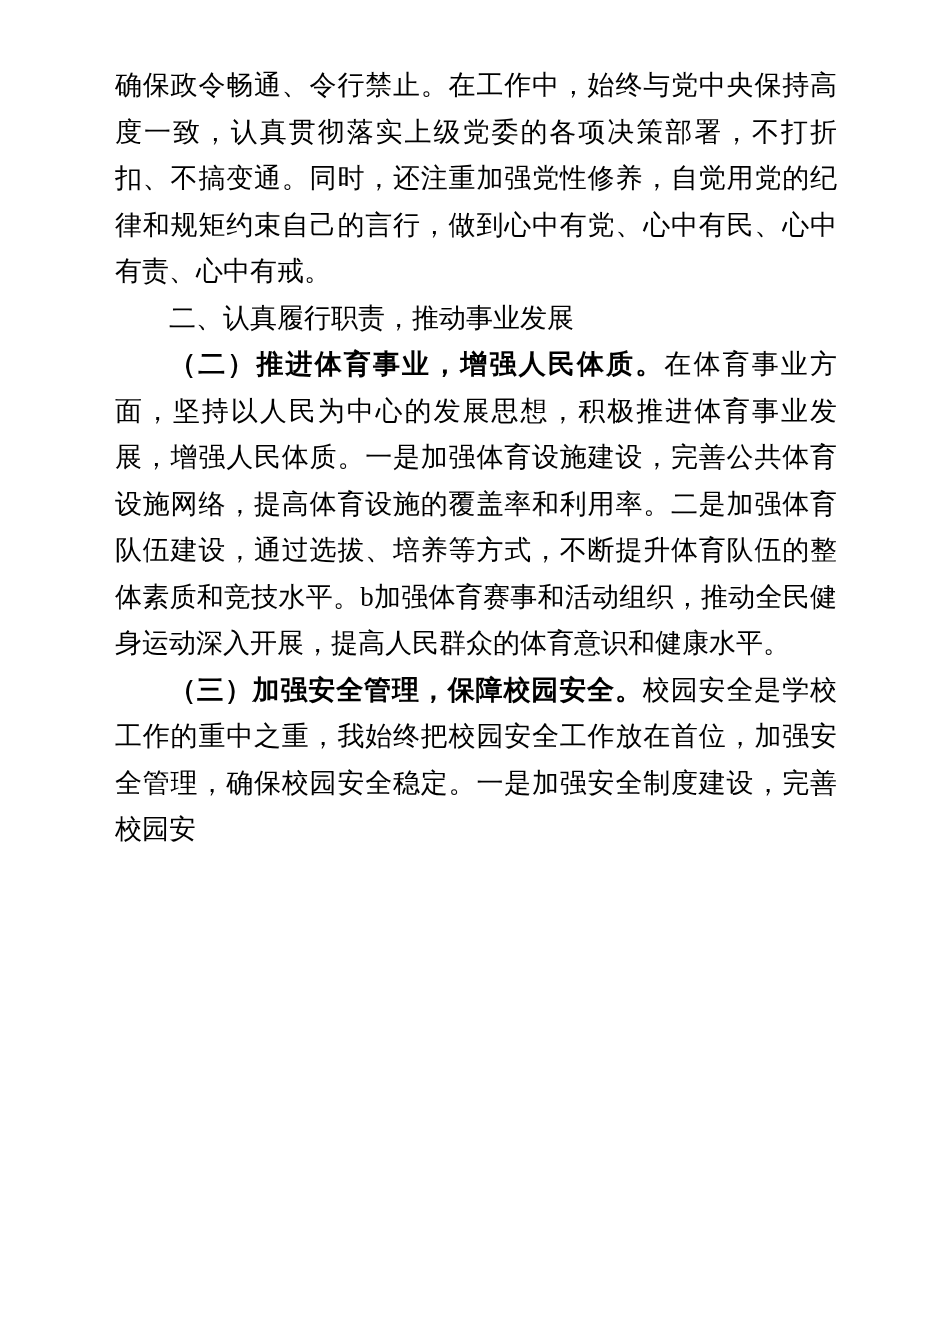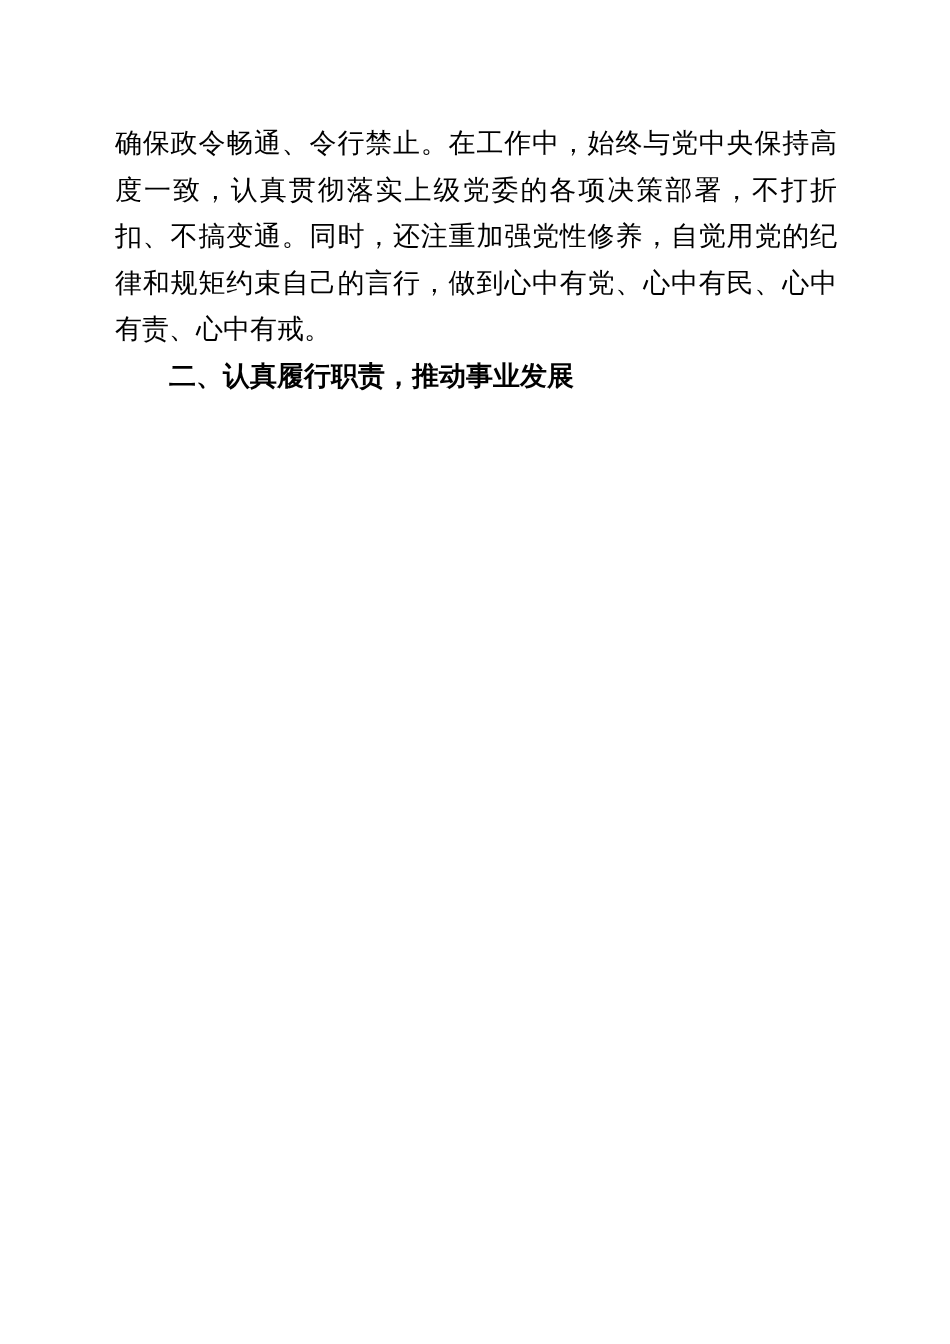--- a/index.html
+++ b/index.html
@@ -11,47 +11,49 @@
     width: 950px;
     height: 1344px;
     overflow: hidden;
     font-family: "Liberation Serif", "DejaVu Serif", serif;
   }
   .page {
     box-sizing: border-box;
     width: 950px;
     height: 1344px;
     background: #ffffff;
-    padding: 120px 113px 0 115px;
+    padding: 62px 113px 0 115px;
   }
   .doc p {
     margin: 0;
     padding: 0;
     font-size: 27px;
     line-height: 46.5px;
     color: #000000;
     text-align: justify;
     text-justify: inter-ideograph;
     word-break: break-all;
   }
   .doc p.body {
     text-indent: 2em;
   }
   .doc p.continuation {
     text-indent: 0;
   }
   .doc p.heading {
     text-indent: 2em;
-    font-weight: bold;
+    font-weight: normal;
   }
   .doc .lead {
     font-weight: bold;
   }
 </style>
 </head>
 <body>
 
 <div class="page">
   <div class="doc" id="doc-content">
       <p class="continuation"><span>确保政令畅通、令行禁止。在工作中，始终与党中央保持高度一致，认真贯彻落实上级党委的各项决策部署，不打折扣、不搞变通。同时，还注重加强党性修养，自觉用党的纪律和规矩约束自己的言行，做到心中有党、心中有民、心中有责、心中有戒。</span></p>
       <p class="heading"><span>二、认真履行职责，推动事业发展</span></p>
+      <p class="body"><strong class="lead">（二）推进体育事业，增强人民体质。</strong><span>在体育事业方面，坚持以人民为中心的发展思想，积极推进体育事业发展，增强人民体质。一是加强体育设施建设，完善公共体育设施网络，提高体育设施的覆盖率和利用率。二是加强体育队伍建设，通过选拔、培养等方式，不断提升体育队伍的整体素质和竞技水平。b加强体育赛事和活动组织，推动全民健身运动深入开展，提高人民群众的体育意识和健康水平。</span></p>
+      <p class="body"><strong class="lead">（三）加强安全管理，保障校园安全。</strong><span>校园安全是学校工作的重中之重，我始终把校园安全工作放在首位，加强安全管理，确保校园安全稳定。一是加强安全制度建设，完善校园安</span></p>
     </div>
 </div>
 
 </body></html>

